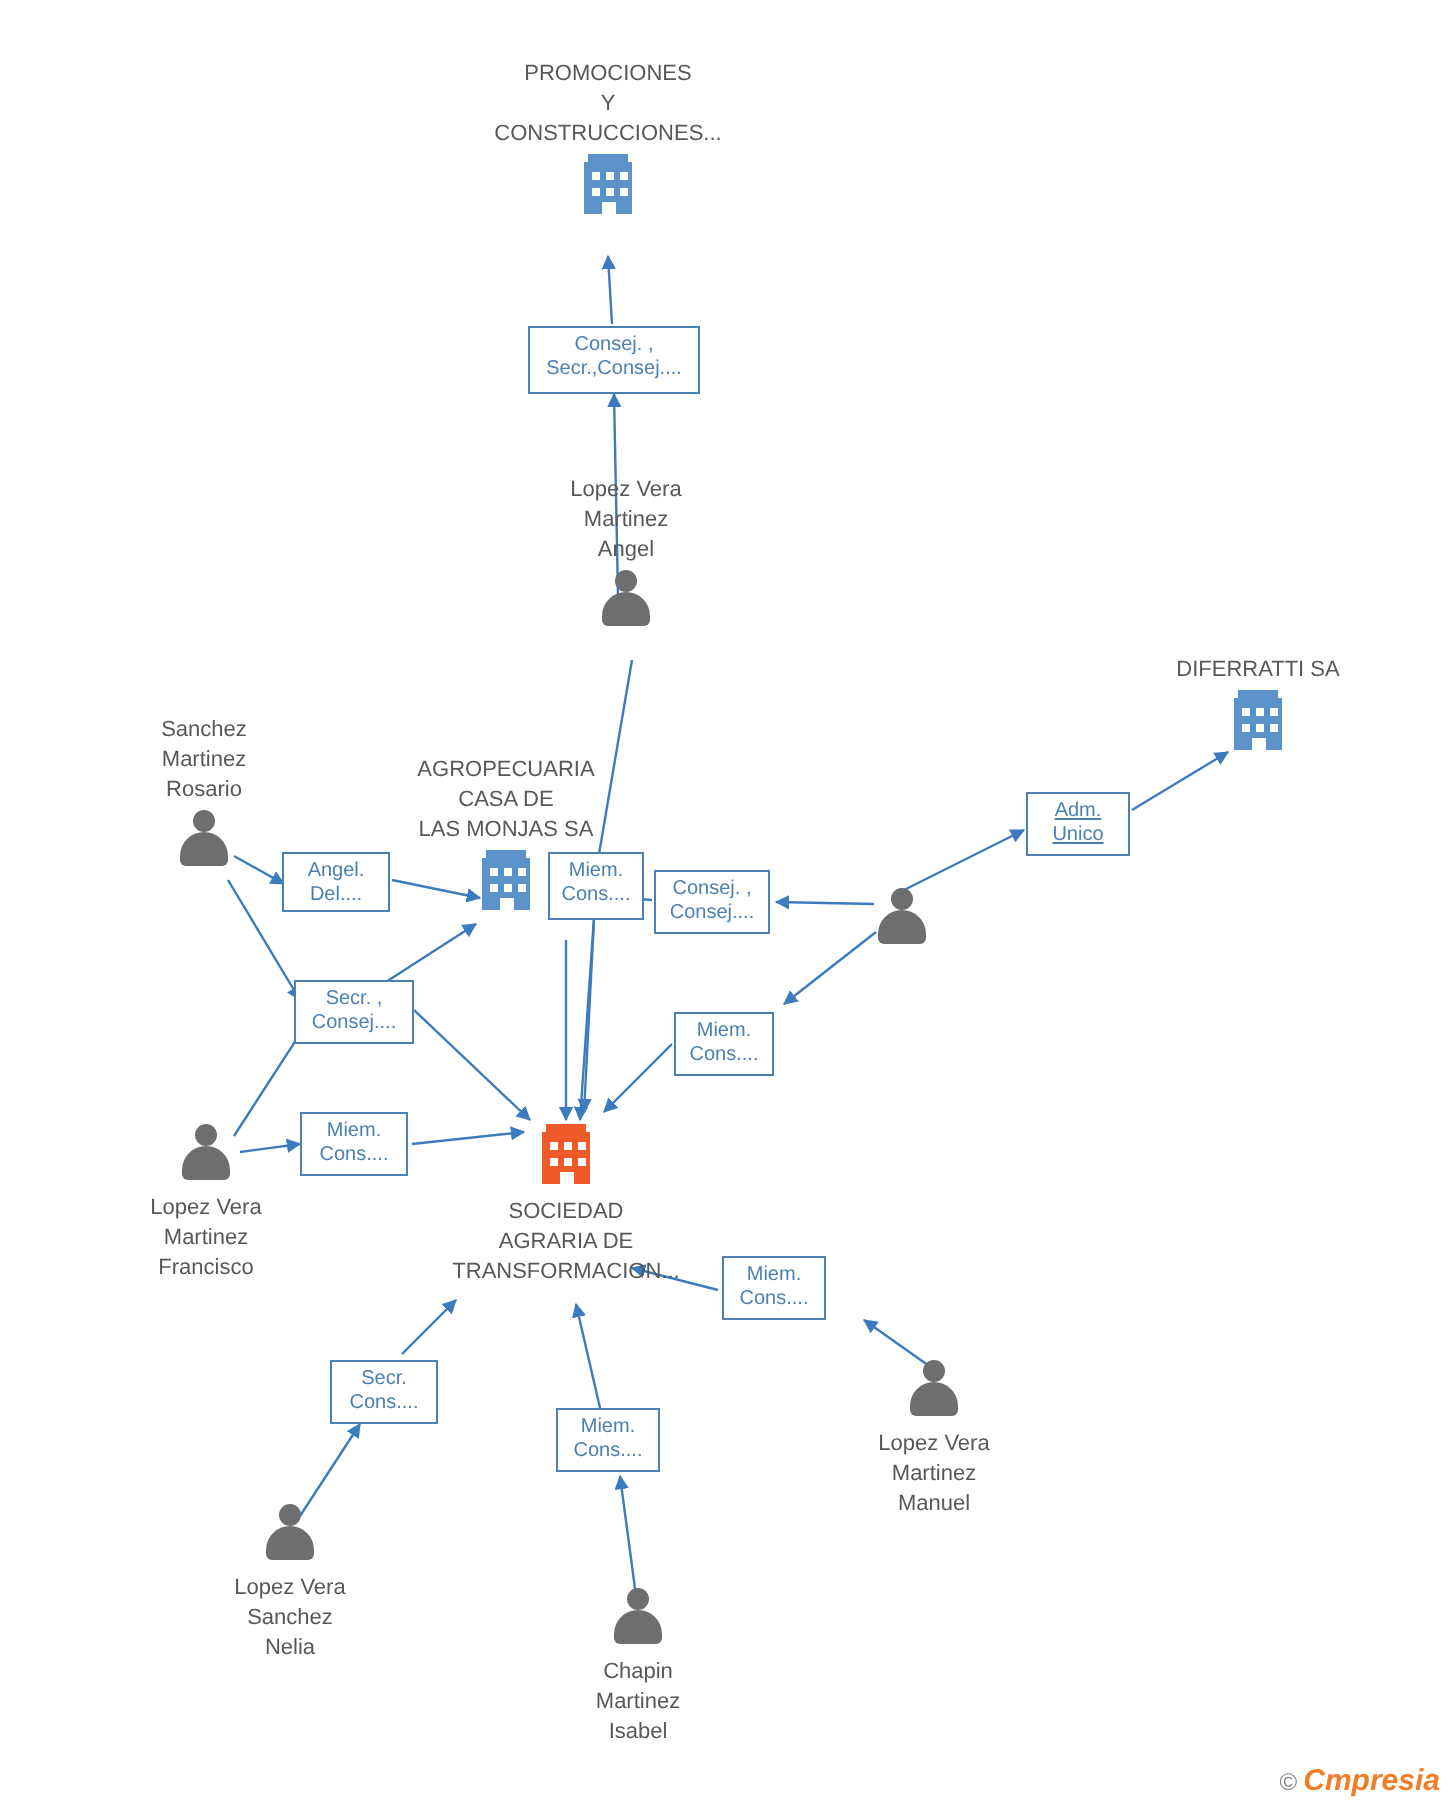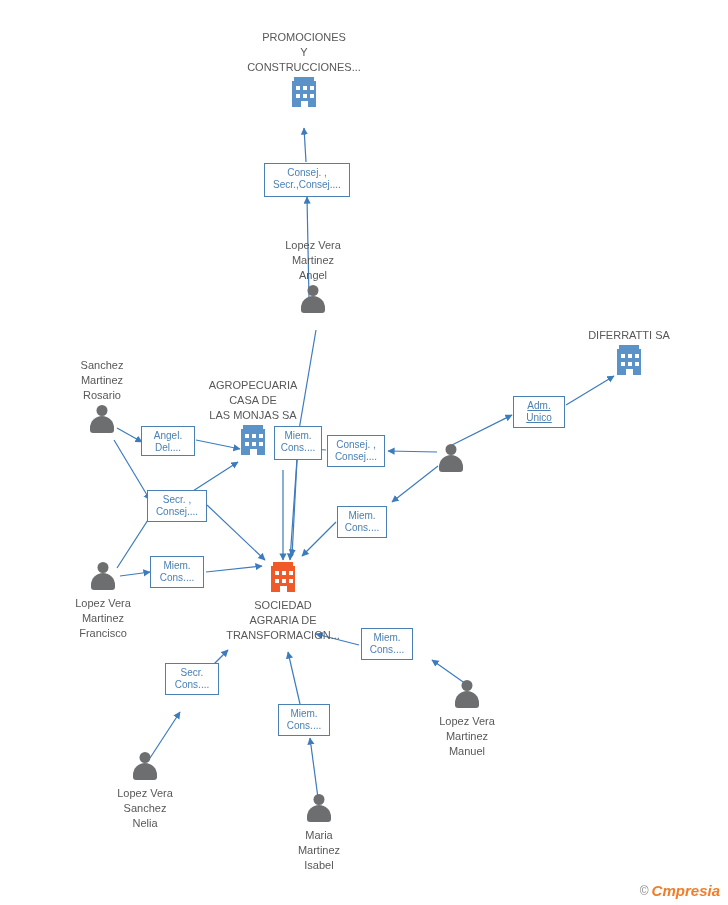--- a/index.html
+++ b/index.html
@@ -326,21 +326,21 @@
 Sanchez
 Nelia</span>
   </div>
 
   <div class="node" style="left:274px; top:794px; width:90px;">
     <span class="glyph">
       <span class="person-icon" style="display:inline-block;">
         <span class="head"></span><span class="body"></span>
       </span>
     </span>
-    <span class="caption">Maria
+    <span class="caption">Chapin
 Martinez
 Isabel</span>
   </div>
 
   <div class="label-box" style="left:264px; top:163px; width:86px; height:34px;">Consej. ,
 Secr.,Consej....</div>
   <div class="label-box" style="left:141px; top:426px; width:54px; height:30px;">Angel.
 Del....</div>
   <div class="label-box" style="left:274px; top:426px; width:48px; height:34px;">Miem.
 Cons....</div>
@@ -349,21 +349,21 @@
   <div class="label-box" style="left:513px; top:396px; width:52px; height:32px;text-decoration:underline;">Adm.
 Unico</div>
   <div class="label-box" style="left:147px; top:490px; width:60px; height:32px;">Secr. ,
 Consej....</div>
   <div class="label-box" style="left:150px; top:556px; width:54px; height:32px;">Miem.
 Cons....</div>
   <div class="label-box" style="left:337px; top:506px; width:50px; height:32px;">Miem.
 Cons....</div>
   <div class="label-box" style="left:361px; top:628px; width:52px; height:32px;">Miem.
 Cons....</div>
-  <div class="label-box" style="left:165px; top:663px; width:54px; height:32px;">Secr.
+  <div class="label-box" style="left:165px; top:680px; width:54px; height:32px;">Secr.
 Cons....</div>
   <div class="label-box" style="left:278px; top:704px; width:52px; height:32px;">Miem.
 Cons....</div>
 
   <div id="watermark">
     <span class="cmark">©</span>
     <span class="brand"><span>C</span><span>mpresia</span></span>
   </div>
 
 </div>

